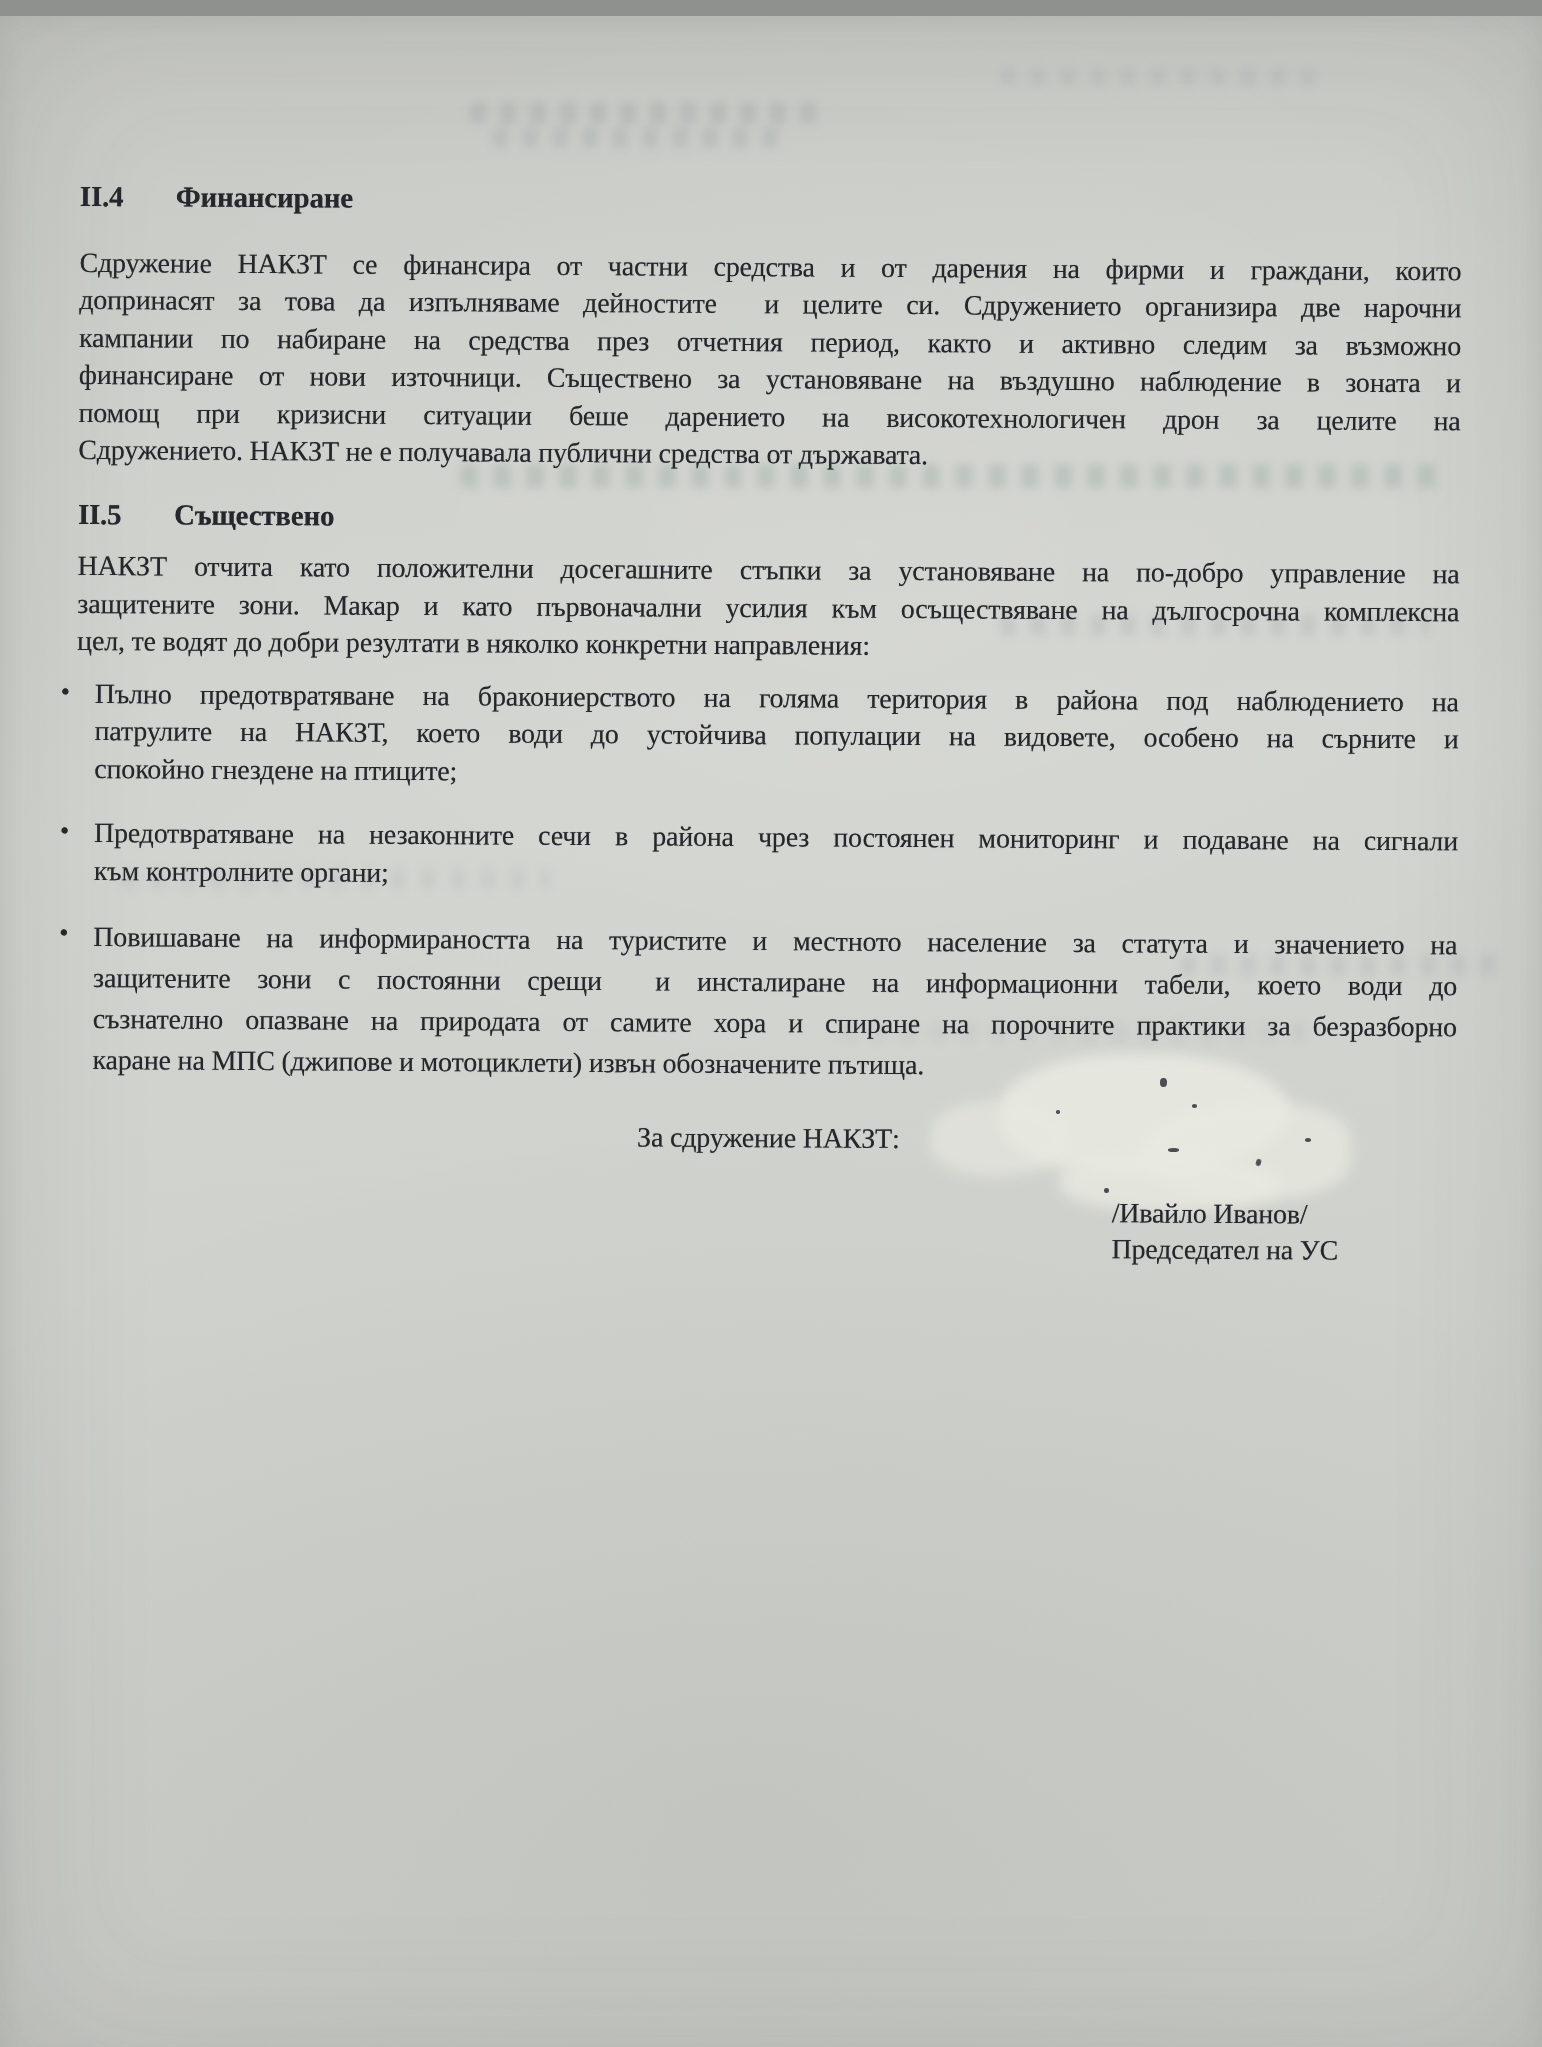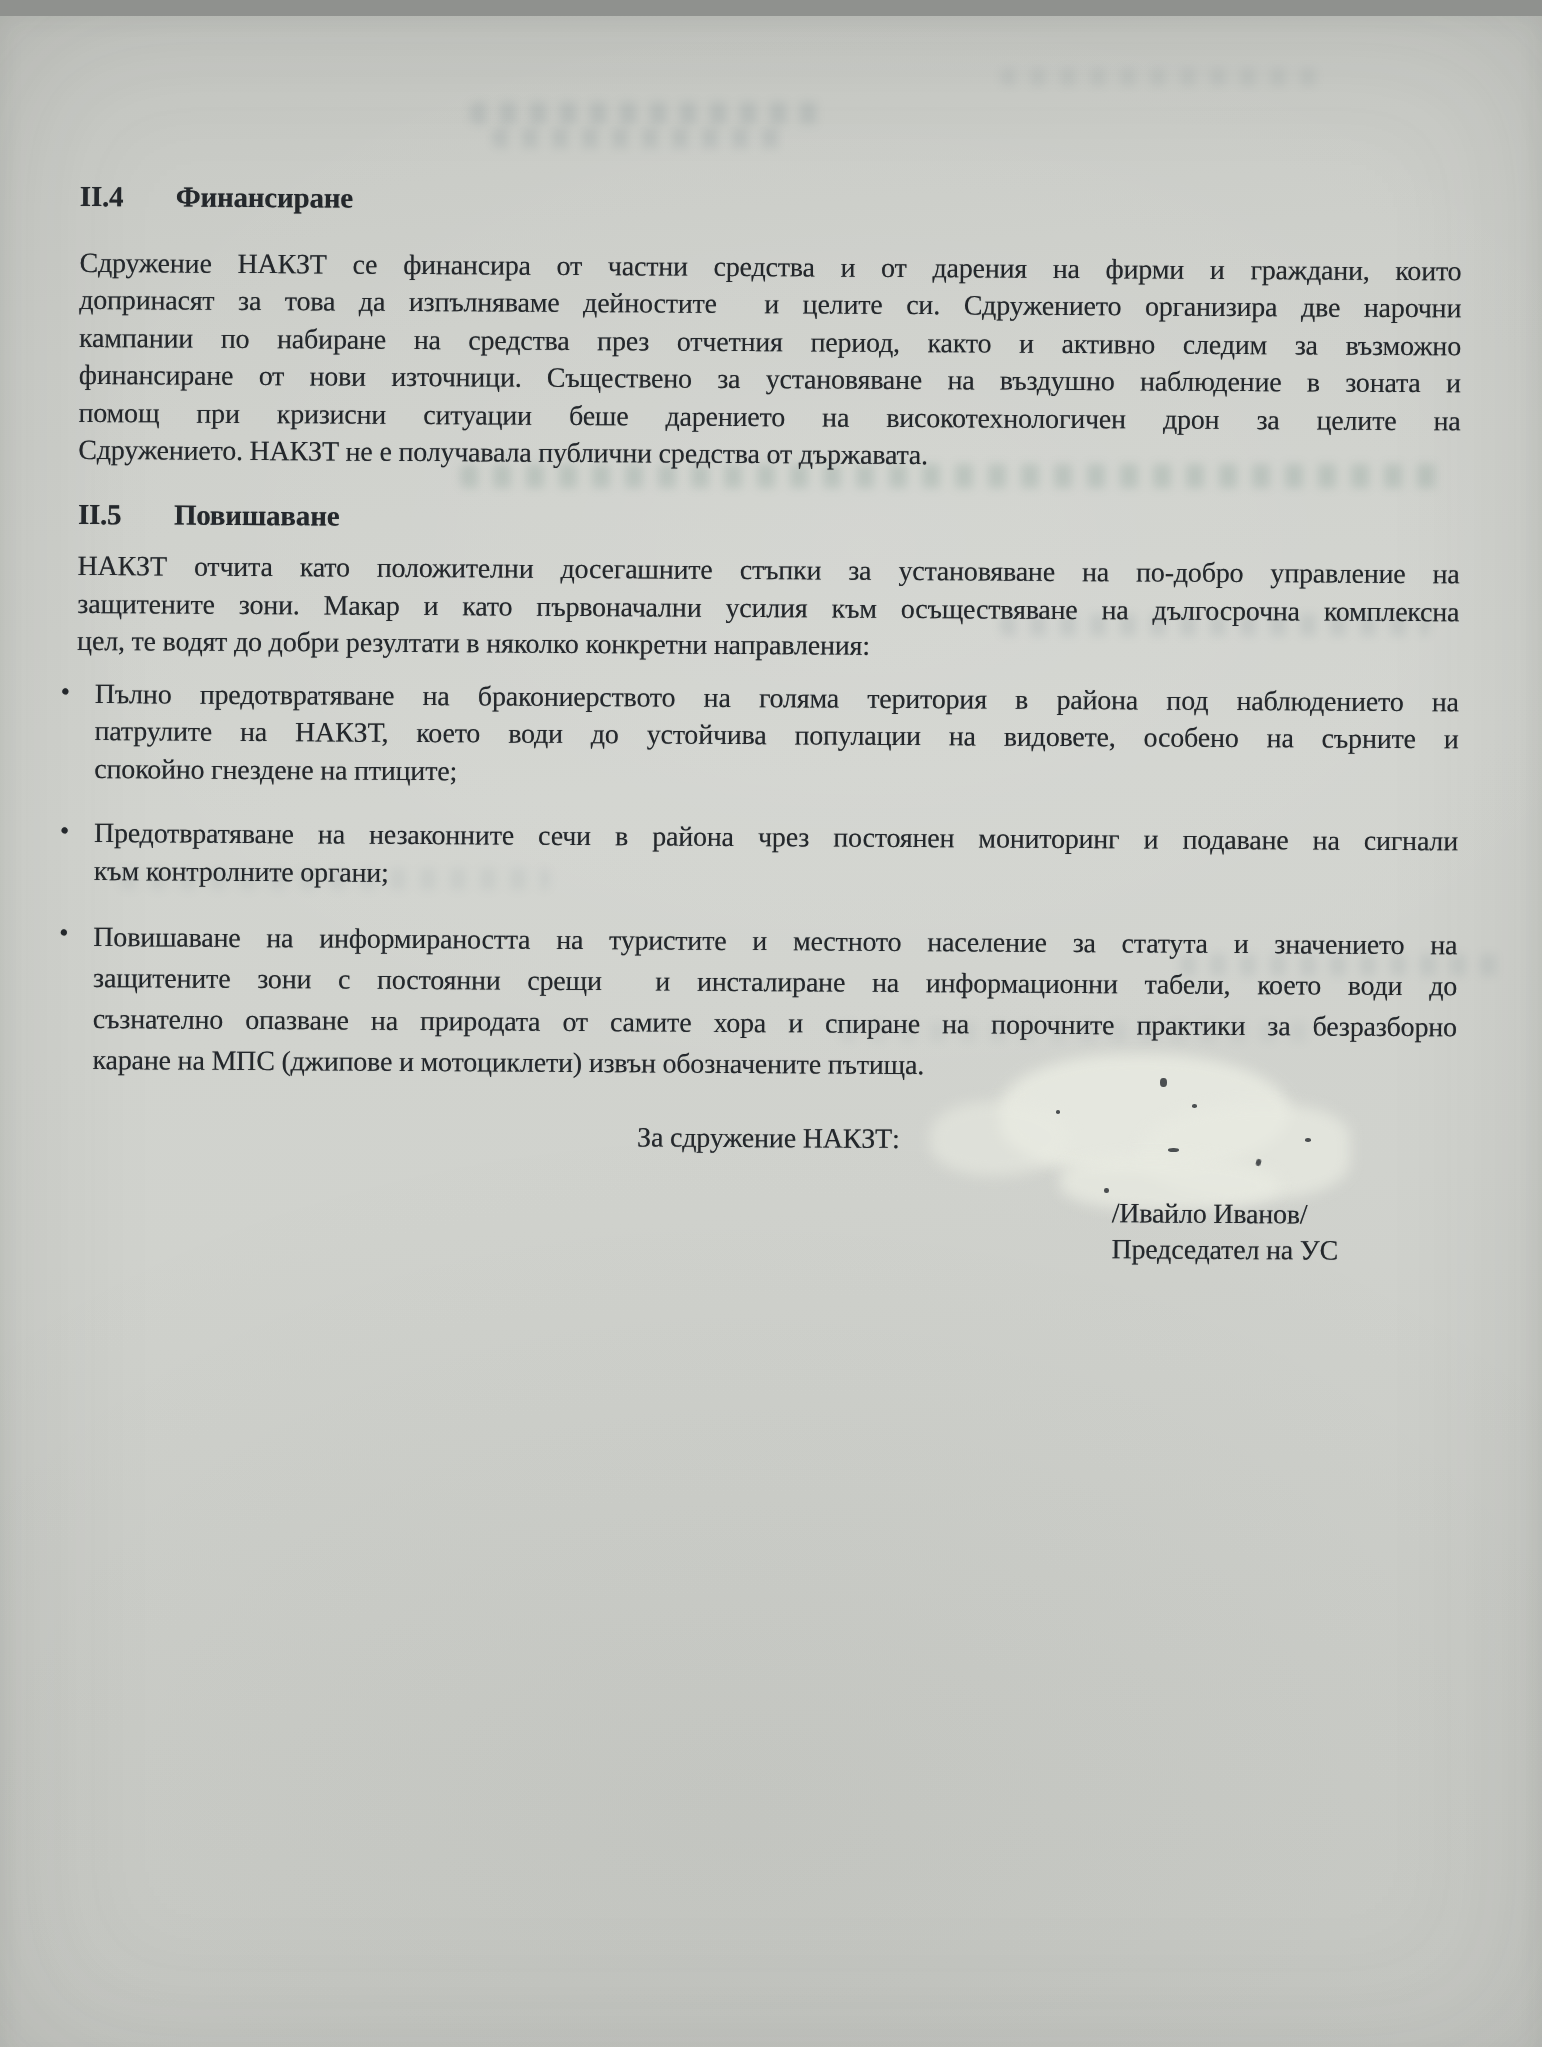--- a/index.html
+++ b/index.html
@@ -100,21 +100,21 @@
     <div class="para">
       <span class="ln j">Сдружение НАКЗТ се финансира от частни средства и от дарения на фирми и граждани, които</span>
       <span class="ln j">допринасят за това да изпълняваме дейностите&nbsp; и целите си. Сдружението организира две нарочни</span>
       <span class="ln j">кампании по набиране на средства през отчетния период, както и активно следим за възможно</span>
       <span class="ln j">финансиране от нови източници. Съществено за установяване на въздушно наблюдение в зоната и</span>
       <span class="ln j">помощ при кризисни ситуации беше дарението на високотехнологичен дрон за целите на</span>
       <span class="ln last">Сдружението. НАКЗТ не е получавала публични средства от държавата.</span>
     </div>
 
     <div class="heading second">
-      <span class="h-num">II.5</span><span class="h-title">Повишаване</span>
+      <span class="h-num">II.5</span><span class="h-title">Съществено</span>
     </div>
 
     <div class="para results">
       <span class="ln j">НАКЗТ отчита като положителни досегашните стъпки за установяване на по-добро управление на</span>
       <span class="ln j">защитените зони. Макар и като първоначални усилия към осъществяване на дългосрочна комплексна</span>
       <span class="ln last">цел, те водят до добри резултати в няколко конкретни направления:</span>
     </div>
 
     <div class="bullets">
 

